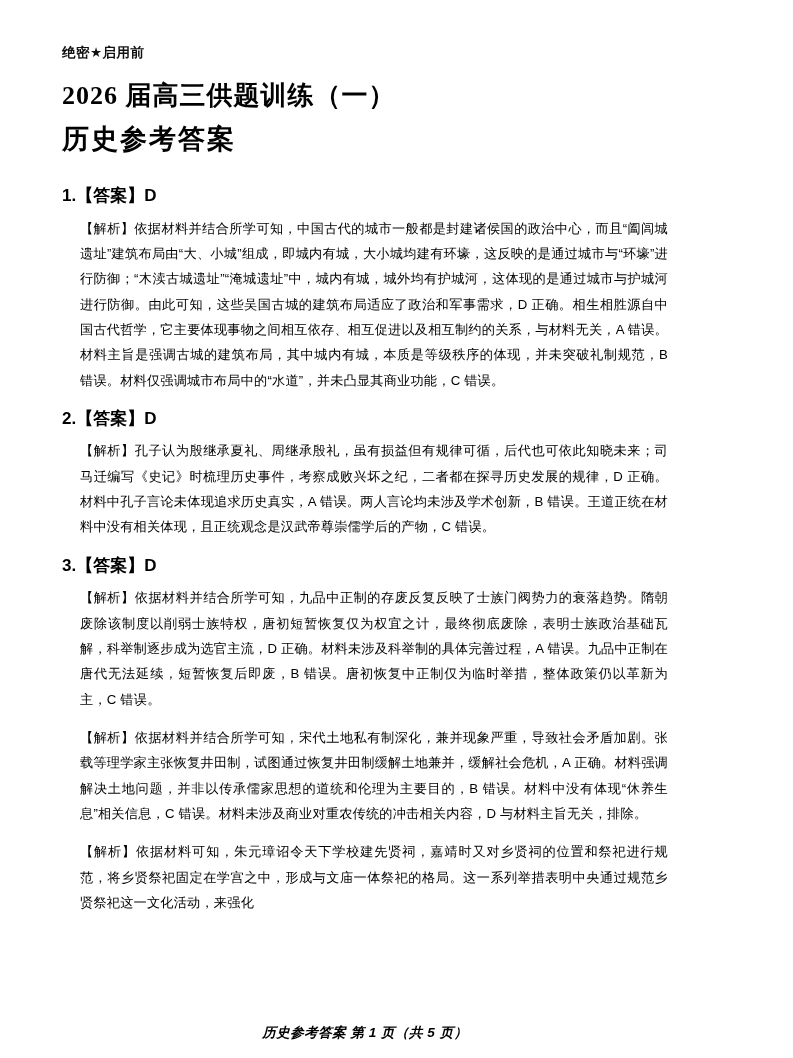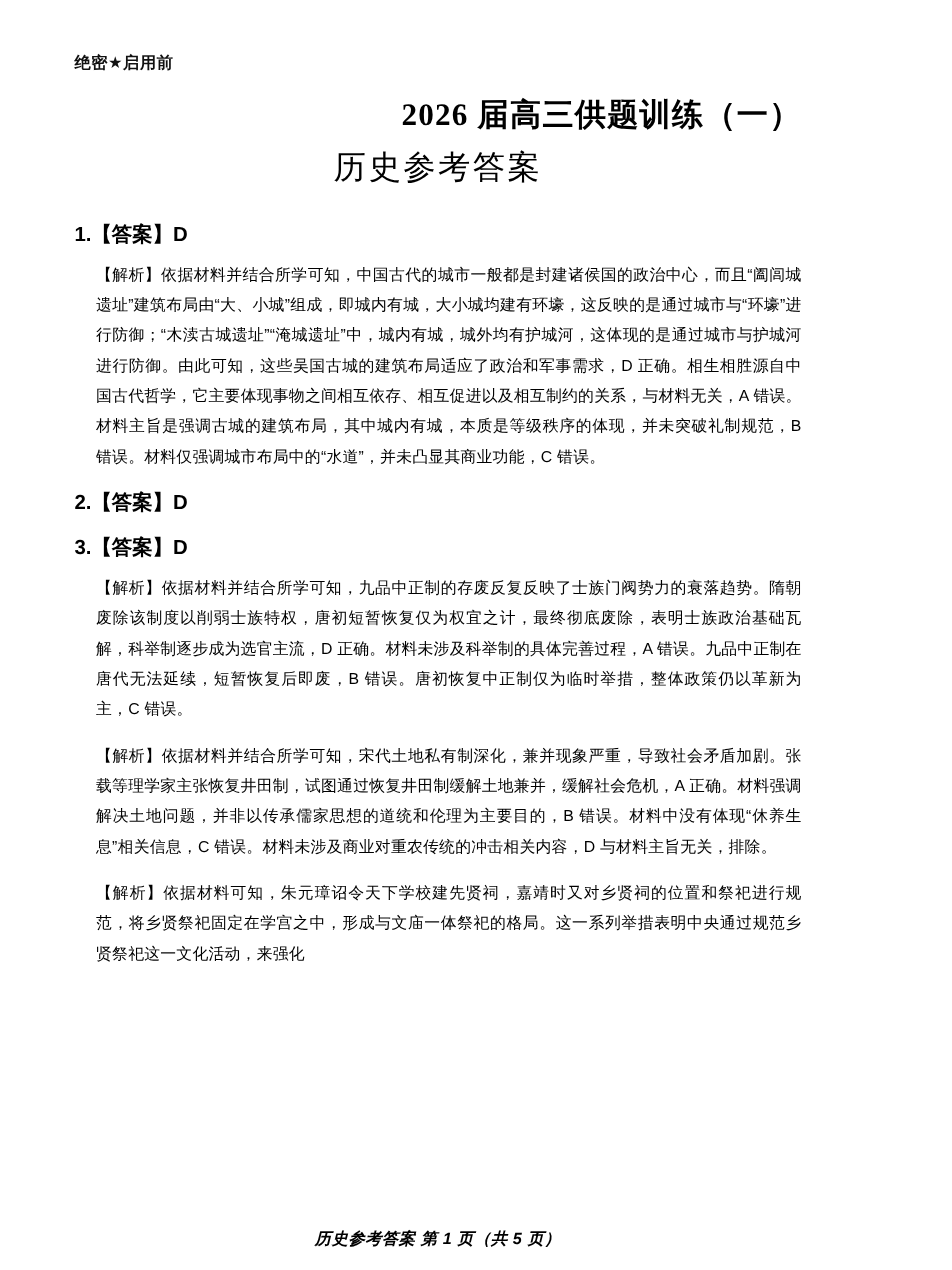--- a/index.html
+++ b/index.html
@@ -24,31 +24,31 @@
   }
   .secret-line {
     font-size: 13.5px;
     letter-spacing: 0.5px;
     font-family: "Liberation Sans", "DejaVu Sans", sans-serif;
     font-weight: 600;
     margin: 0 0 16px 0;
     color: #111;
   }
   .doc-title {
-    text-align: right;
+    text-align: left;
     font-size: 26px;
     font-weight: bold;
     letter-spacing: 1px;
     margin: 6px 0 8px 0;
     font-family: "Liberation Serif", "DejaVu Serif", serif;
   }
   .doc-subtitle {
-    text-align: center;
+    text-align: left;
     font-size: 27px;
-    font-weight: normal;
+    font-weight: bold;
     letter-spacing: 2px;
     margin: 0 0 26px 0;
     font-family: "Liberation Sans", "DejaVu Sans", sans-serif;
   }
   .qa-block {
     margin-bottom: 13px;
   }
   .answer-line {
     font-size: 17px;
     font-weight: 600;
@@ -89,20 +89,21 @@
   <div class="doc-title">2026 届高三供题训练（一）</div>
   <div class="doc-subtitle">历史参考答案</div>
 
   <div class="qa-block">
     <div class="answer-line">1.【答案】D</div>
     <div class="explain">【解析】依据材料并结合所学可知，中国古代的城市一般都是封建诸侯国的政治中心，而且“阖闾城遗址”建筑布局由“大、小城”组成，即城内有城，大小城均建有环壕，这反映的是通过城市与“环壕”进行防御；“木渎古城遗址”“淹城遗址”中，城内有城，城外均有护城河，这体现的是通过城市与护城河进行防御。由此可知，这些吴国古城的建筑布局适应了政治和军事需求，D 正确。相生相胜源自中国古代哲学，它主要体现事物之间相互依存、相互促进以及相互制约的关系，与材料无关，A 错误。材料主旨是强调古城的建筑布局，其中城内有城，本质是等级秩序的体现，并未突破礼制规范，B 错误。材料仅强调城市布局中的“水道”，并未凸显其商业功能，C 错误。</div>
   </div>
 
   <div class="qa-block">
     <div class="answer-line">2.【答案】D</div>
+    <div class="explain">【解析】孔子认为殷继承夏礼、周继承殷礼，虽有损益但有规律可循，后代也可依此知晓未来；司马迁编写《史记》时梳理历史事件，考察成败兴坏之纪，二者都在探寻历史发展的规律，D 正确。材料中孔子言论未体现追求历史真实，A 错误。两人言论均未涉及学术创新，B 错误。王道正统在材料中没有相关体现，且正统观念是汉武帝尊崇儒学后的产物，C 错误。</div>
   </div>
 
   <div class="qa-block">
     <div class="answer-line">3.【答案】D</div>
     <div class="explain">【解析】依据材料并结合所学可知，九品中正制的存废反复反映了士族门阀势力的衰落趋势。隋朝废除该制度以削弱士族特权，唐初短暂恢复仅为权宜之计，最终彻底废除，表明士族政治基础瓦解，科举制逐步成为选官主流，D 正确。材料未涉及科举制的具体完善过程，A 错误。九品中正制在唐代无法延续，短暂恢复后即废，B 错误。唐初恢复中正制仅为临时举措，整体政策仍以革新为主，C 错误。</div>
   </div>
 
   <div class="qa-block">
     <div class="explain">【解析】依据材料并结合所学可知，宋代土地私有制深化，兼并现象严重，导致社会矛盾加剧。张载等理学家主张恢复井田制，试图通过恢复井田制缓解土地兼并，缓解社会危机，A 正确。材料强调解决土地问题，并非以传承儒家思想的道统和伦理为主要目的，B 错误。材料中没有体现“休养生息”相关信息，C 错误。材料未涉及商业对重农传统的冲击相关内容，D 与材料主旨无关，排除。</div>
   </div>

